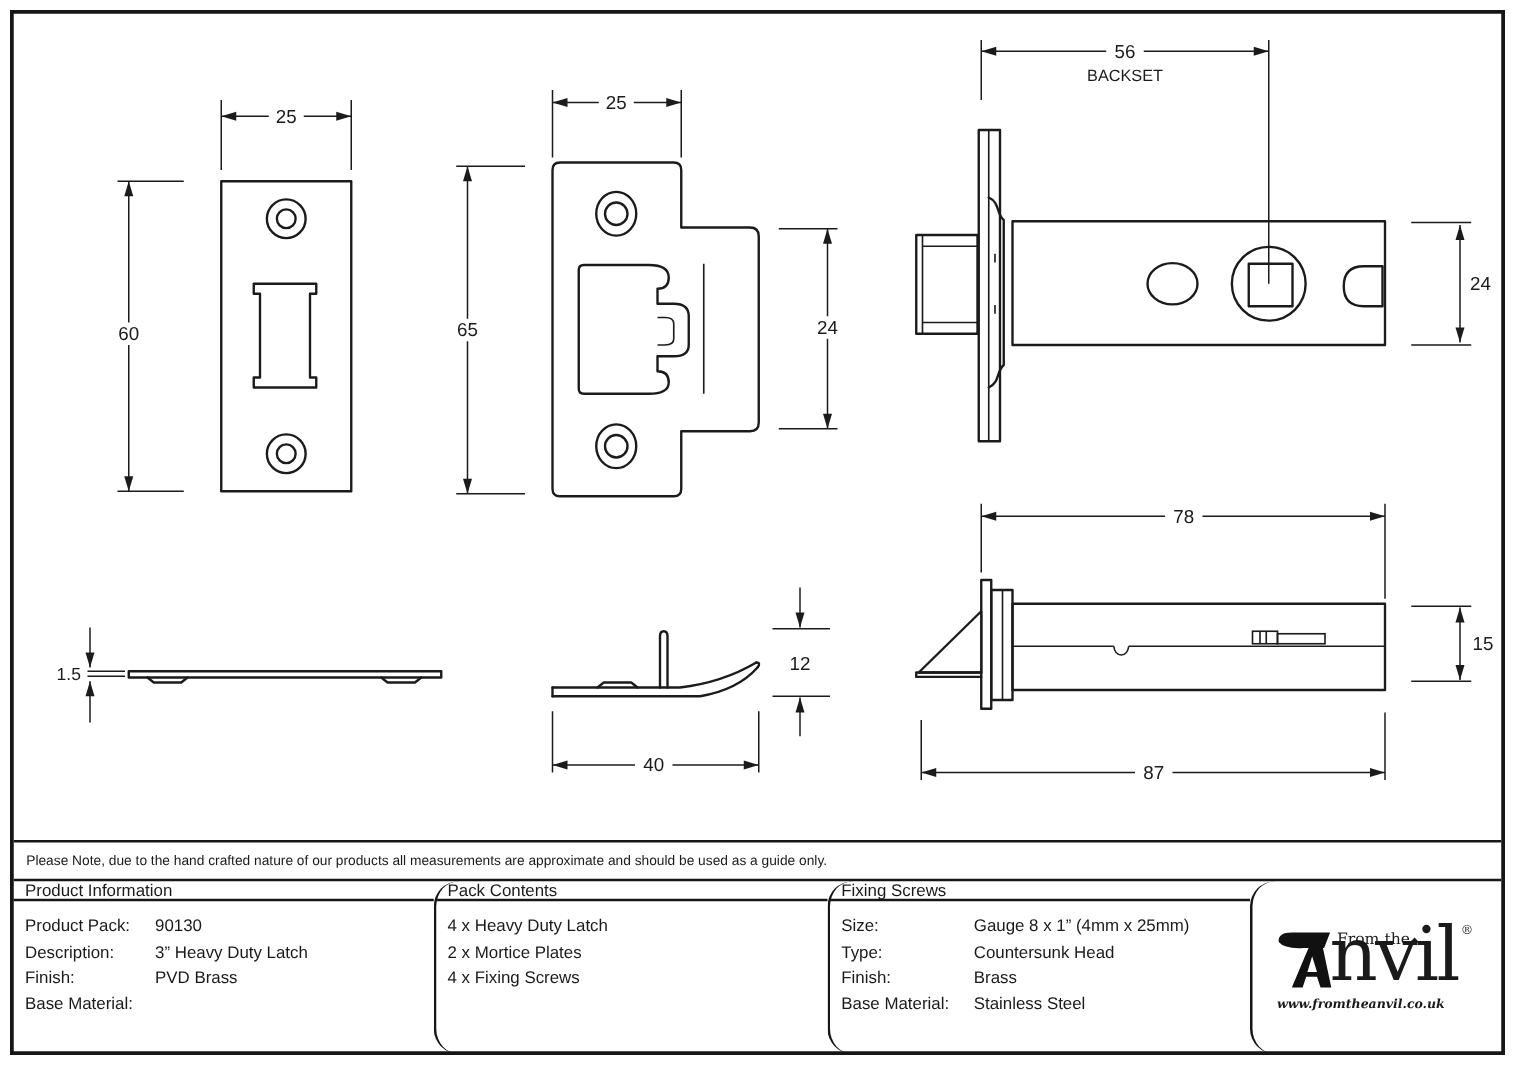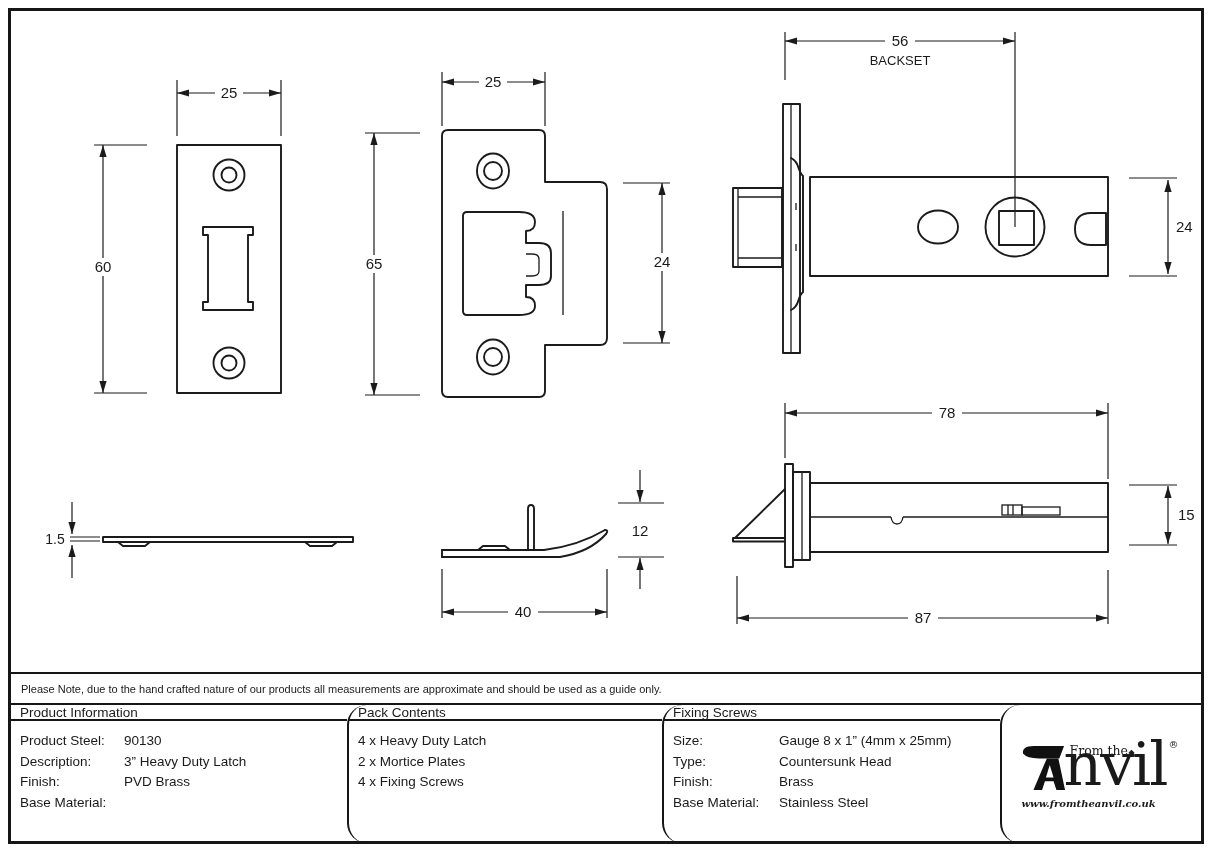--- a/index.html
+++ b/index.html
@@ -209,21 +209,21 @@
   </div>
 
   <div class="tbl">
 
     <div class="col" style="width:336px">
       <div class="col-h">
         <span>Product Information</span>
       </div>
       <div class="col-b">
         <div class="kv">
-          <span class="k">Product Steel:</span>
+          <span class="k">Product Pack:</span>
           <span class="v">90130</span>
         </div>
         <div class="kv">
           <span class="k">Description:</span>
           <span class="v">3” Heavy Duty Latch</span>
         </div>
         <div class="kv">
           <span class="k">Finish:</span>
           <span class="v">PVD Brass</span>
         </div>

